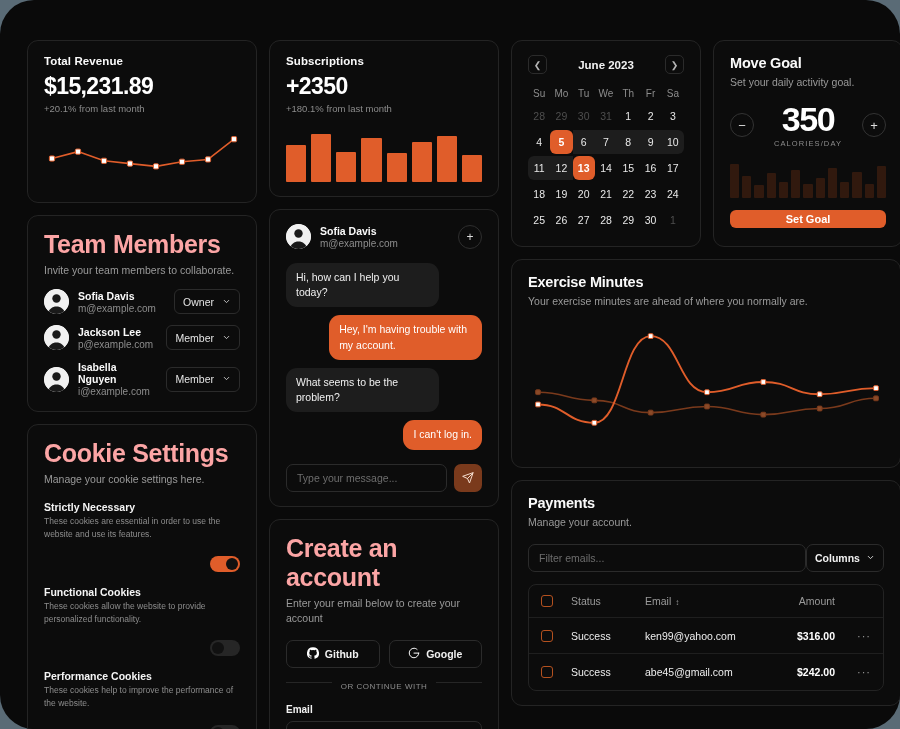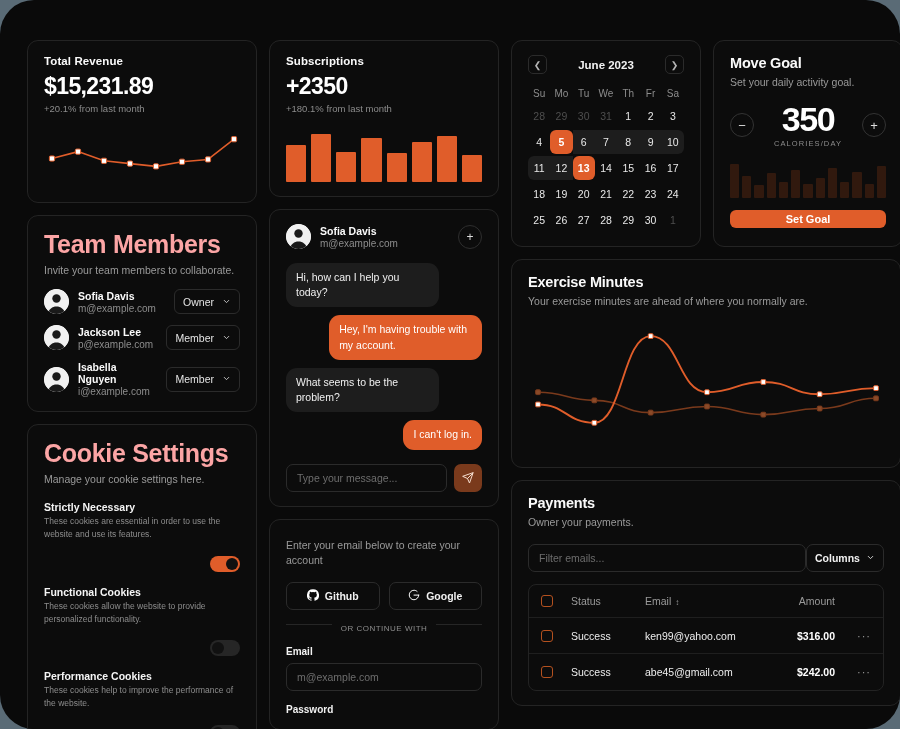--- a/index.html
+++ b/index.html
@@ -341,20 +341,21 @@
           <input class="chat-input" placeholder="Type your message..." style="">
           <button class="send-btn">
             <svg width="12" height="12" viewBox="0 0 24 24" fill="none" stroke="#f4dccd" stroke-width="2" stroke-linejoin="round" stroke-linecap="round">
                 <path d="M22 2L11 13M22 2l-7 20-4-9-9-4z"></path>
               </svg>
           </button>
         </div>
       </div>
 
       <div class="card">
+        <div class="card-title-lg">Create an account</div>
         <div class="card-sub">Enter your email below to create your account</div>
         <div class="oauth-row">
           <button class="oauth">
             <span>
               <svg width="12" height="12" viewBox="0 0 24 24" fill="#fff">
                   <path d="M12 .3a12 12 0 00-3.8 23.4c.6.1.8-.3.8-.6v-2c-3.3.7-4-1.6-4-1.6-.6-1.4-1.4-1.8-1.4-1.8-1.1-.8.1-.7.1-.7 1.2.1 1.9 1.2 1.9 1.2 1.1 1.9 2.9 1.3 3.6 1 .1-.8.4-1.3.8-1.6-2.7-.3-5.5-1.3-5.5-5.9 0-1.3.5-2.4 1.2-3.2-.1-.3-.5-1.5.1-3.2 0 0 1-.3 3.3 1.2a11.5 11.5 0 016 0C17.4 5 18.4 5.3 18.4 5.3c.6 1.7.2 2.9.1 3.2.8.8 1.2 1.9 1.2 3.2 0 4.6-2.8 5.6-5.5 5.9.4.4.8 1.1.8 2.2v3.3c0 .3.2.7.8.6A12 12 0 0012 .3z"></path>
                 </svg>
             </span>
             <span>Github</span>
           </button>
@@ -486,21 +487,21 @@
               <rect x="176.6" y="85.08" width="4.8" height="4.8" rx="1" fill="#8a4a28" stroke="#7a3a1c" stroke-width="1"></rect>
               <rect x="232.93333333333334" y="93.24" width="4.8" height="4.8" rx="1" fill="#8a4a28" stroke="#7a3a1c" stroke-width="1"></rect>
               <rect x="289.2666666666667" y="87.11999999999999" width="4.8" height="4.8" rx="1" fill="#8a4a28" stroke="#7a3a1c" stroke-width="1"></rect>
               <rect x="345.6" y="76.91999999999999" width="4.8" height="4.8" rx="1" fill="#8a4a28" stroke="#7a3a1c" stroke-width="1"></rect>
             </g>
         </svg>
       </div>
 
       <div class="card">
         <div class="card-title-md">Payments</div>
-        <div class="card-sub">Owner your payments.</div>
+        <div class="card-sub">Manage your account.</div>
         <div class="pay-controls">
           <input class="filter-input" placeholder="Filter emails..." style="">
           <button class="columns-btn">
             <span>Columns</span>
             <span>
               <svg width="9" height="9" viewBox="0 0 24 24" fill="none" stroke="#e0e0e0" stroke-width="2.4" stroke-linecap="round" stroke-linejoin="round">
                   <path d="M6 9l6 6 6-6"></path>
                 </svg>
             </span>
           </button>

